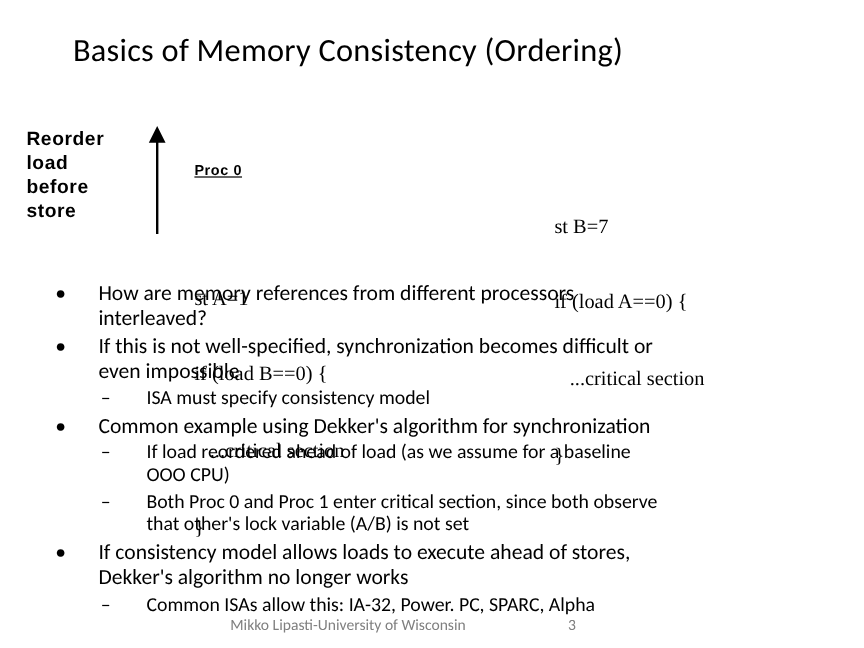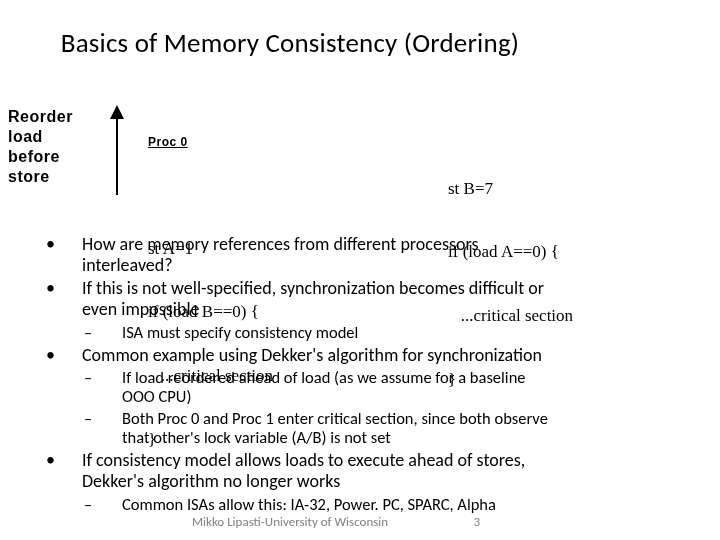--- a/index.html
+++ b/index.html
@@ -25,21 +25,21 @@
     right: 0;
     text-align: center;
     font-size: 27px;
     font-weight: 400;
     letter-spacing: 0.2px;
   }
   
   .diagram {
     position: absolute;
     top: 95px;
-    left: 8px;
+    left: 22px;
     right: 22px;
     height: 130px;
     font-family: "Times New Roman", Times, serif;
     font-size: 17px;
   }
   .reorder-label {
     position: absolute;
     left: 0;
     top: 12px;
     font-family: "Arial Black", Arial, sans-serif;

